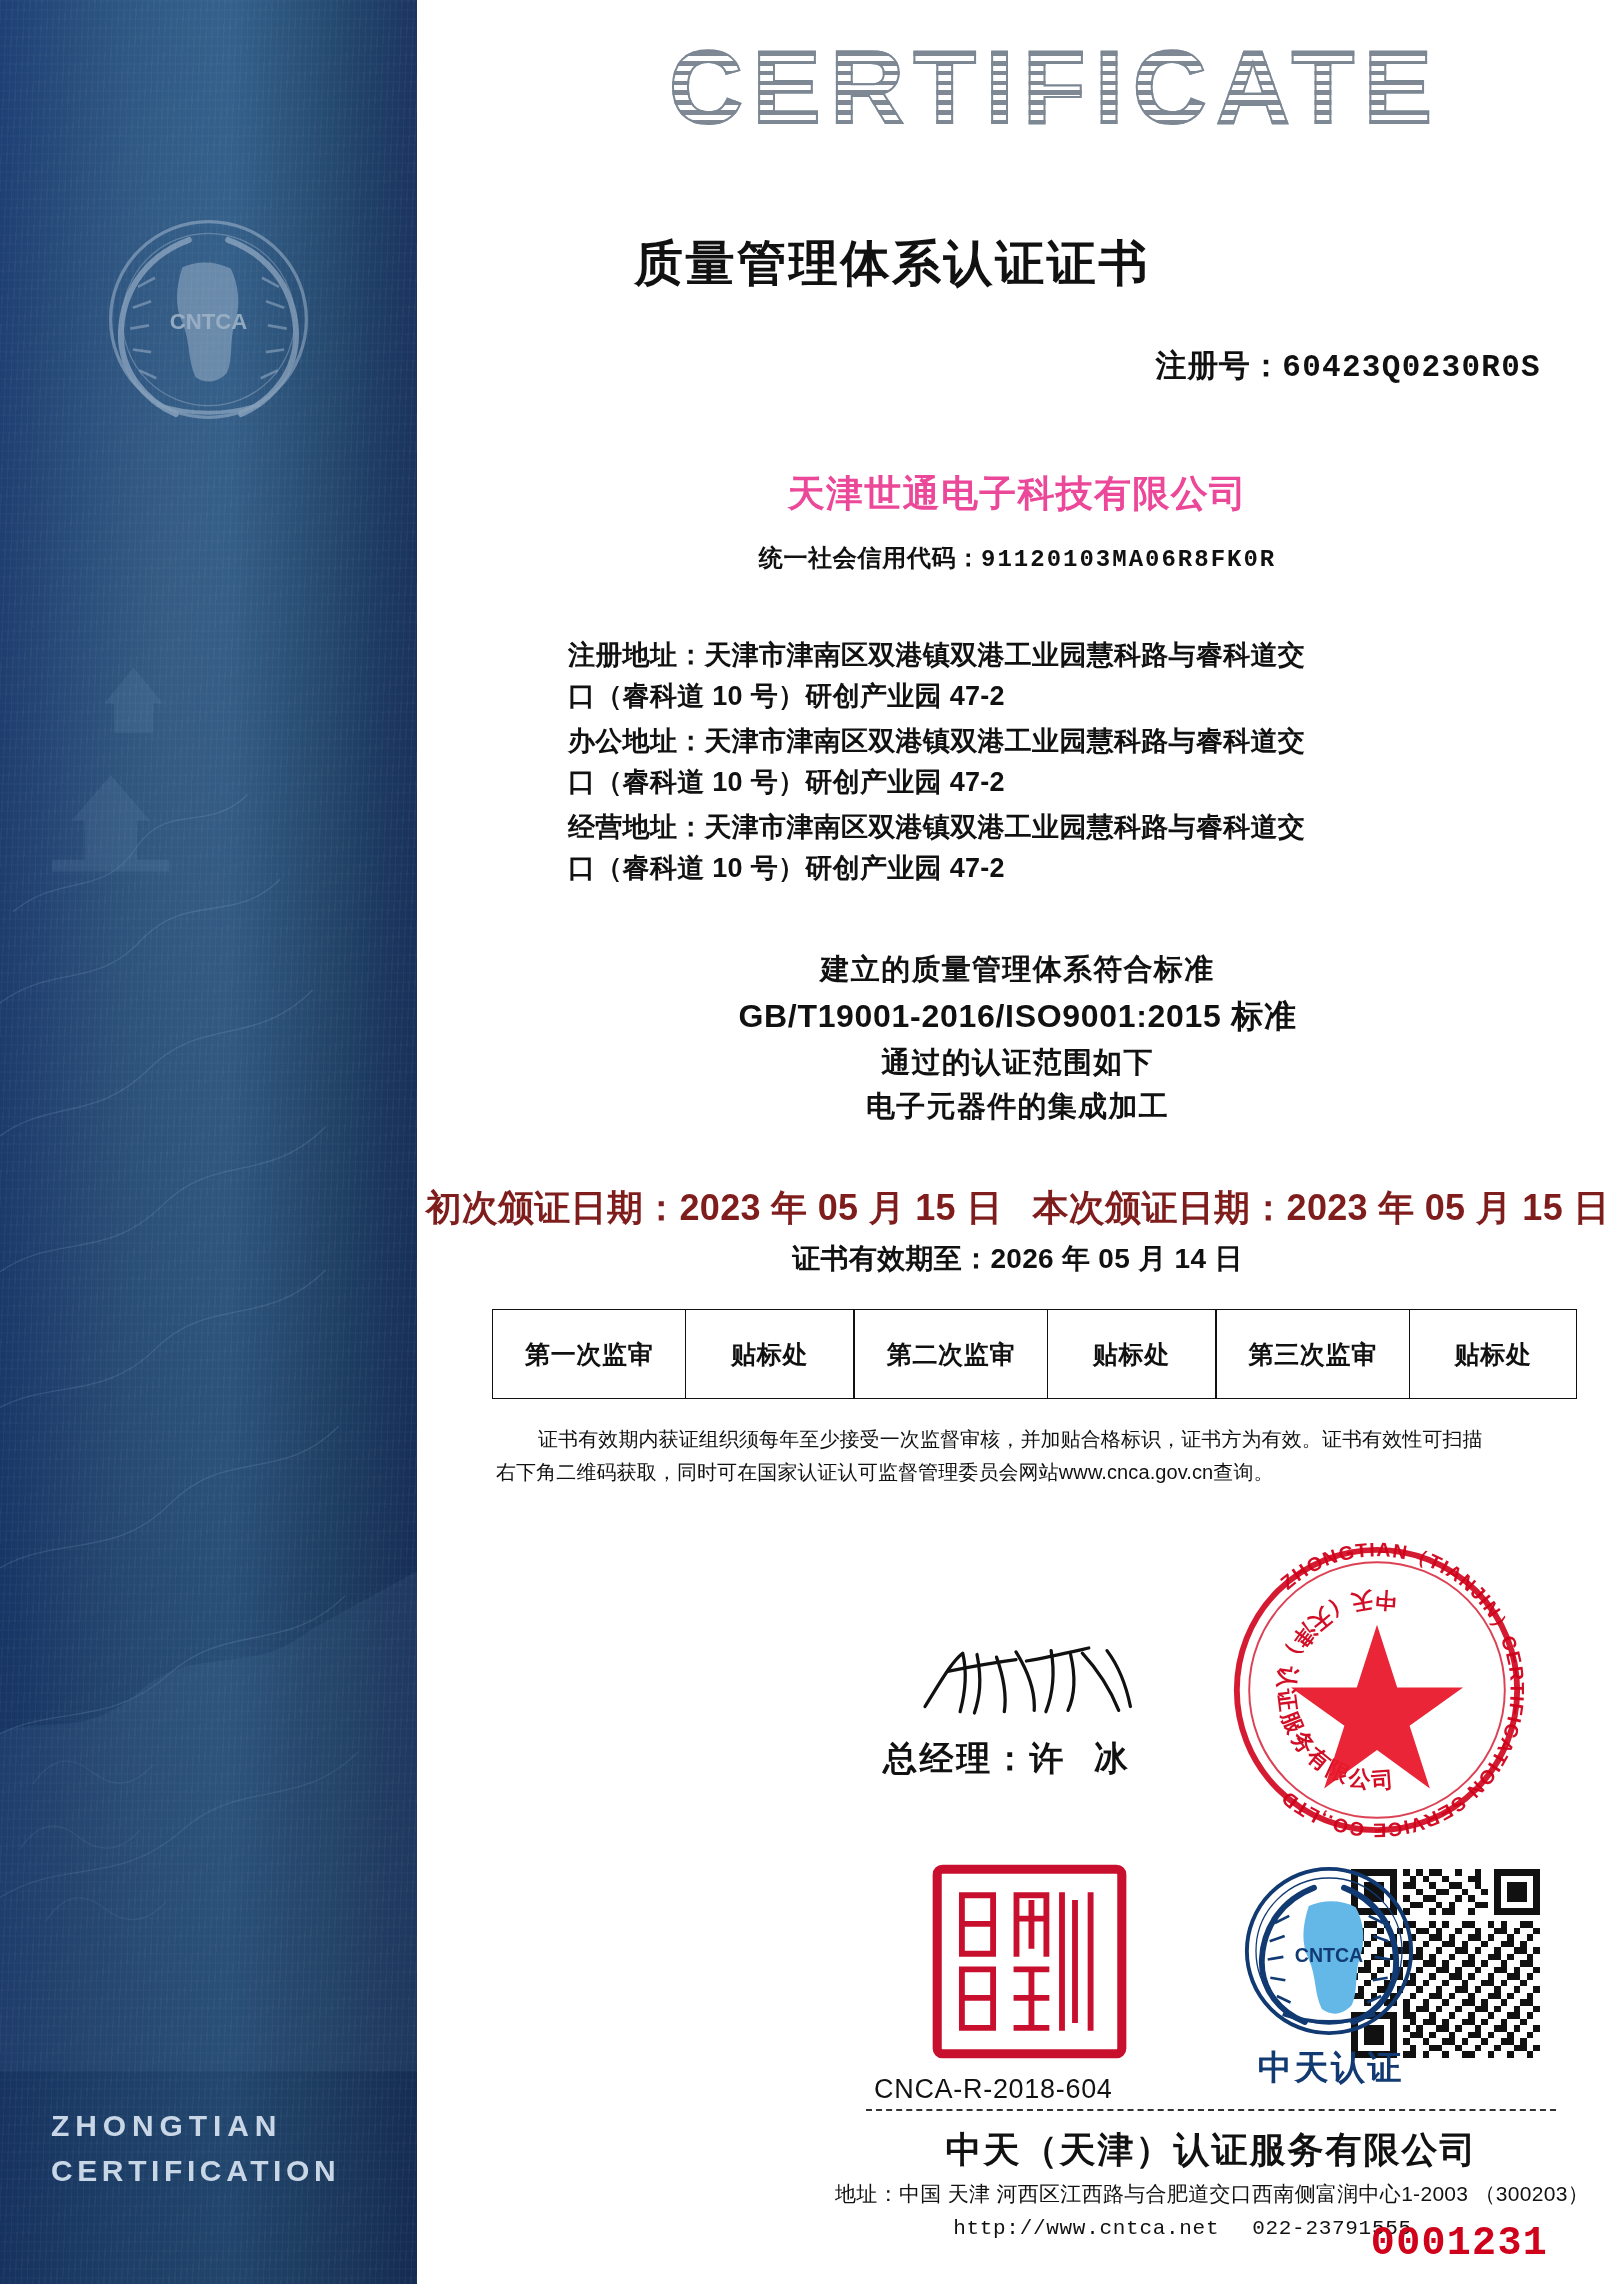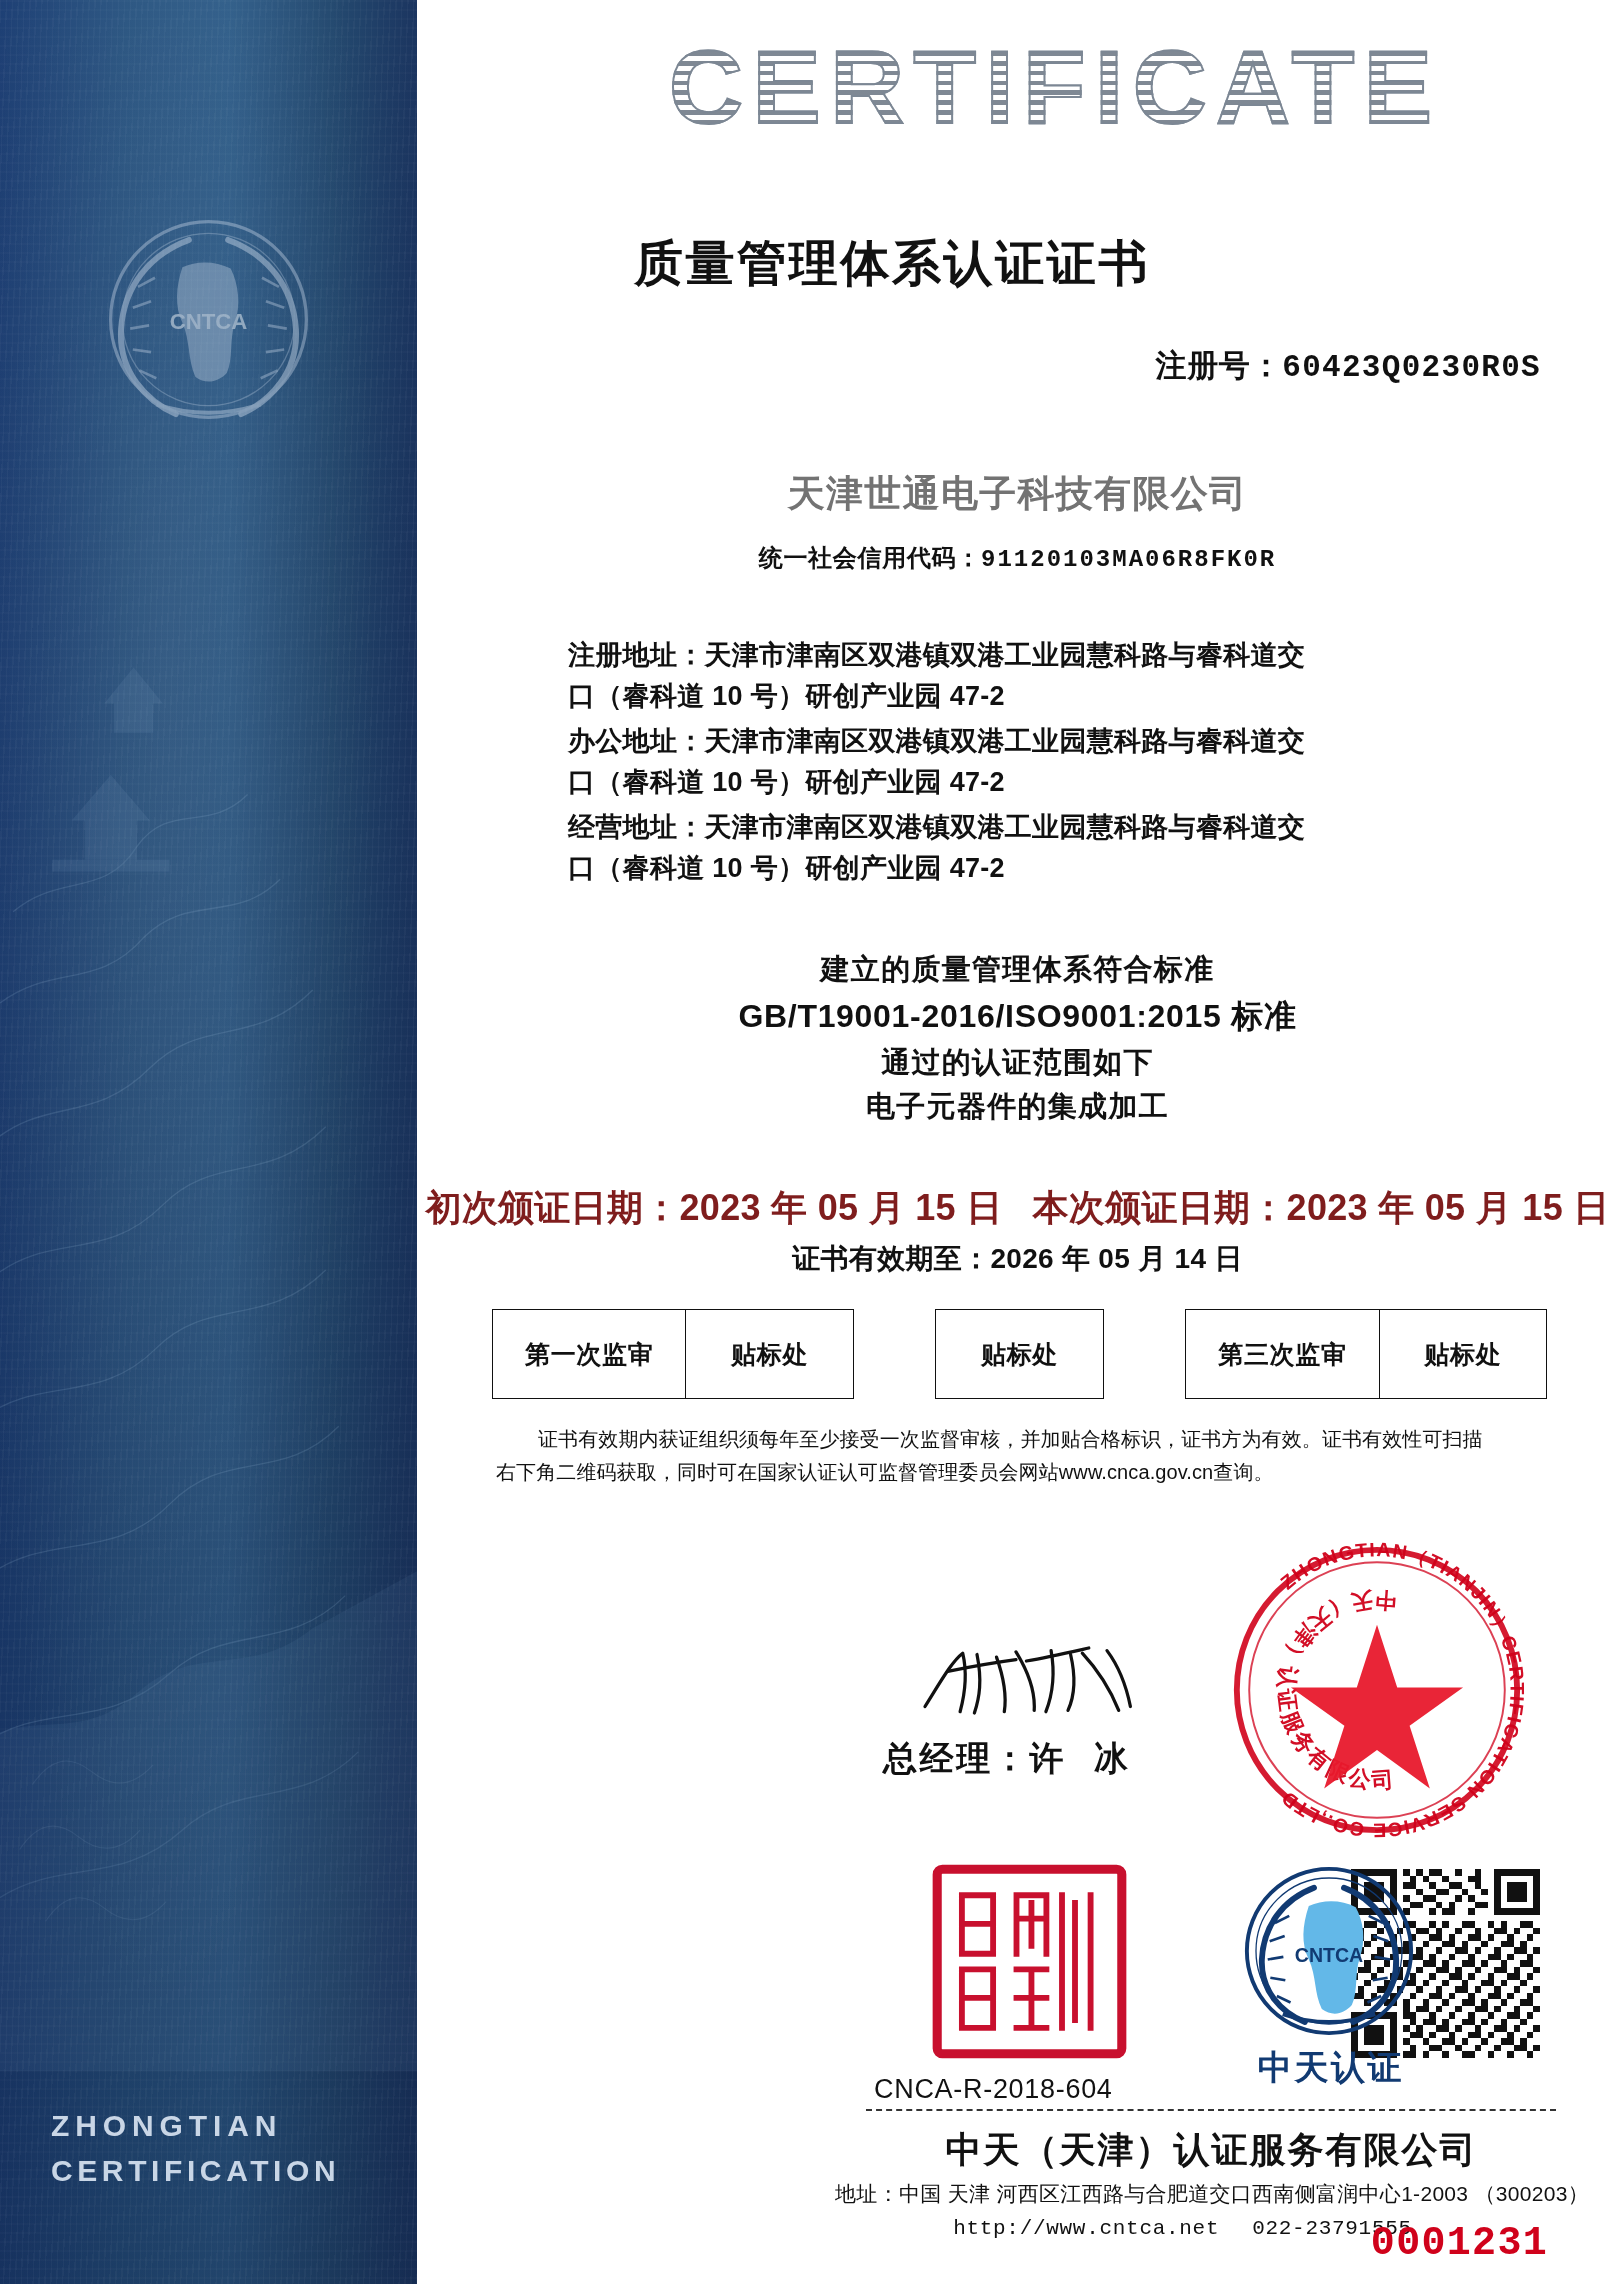--- a/index.html
+++ b/index.html
@@ -150,21 +150,21 @@
   }
 
   .company {
     position: absolute;
     left: 0;
     top: 469px;
     width: 1201px;
     text-align: center;
     font-size: 37px;
     font-weight: bold;
-    color: #737373;
+    color: #ec4899;
     letter-spacing: 1.3px;
   }
 
   .credit-code {
     position: absolute;
     left: 0;
     top: 542px;
     width: 1201px;
     text-align: center;
     font-size: 24px;
@@ -548,20 +548,21 @@
         <span>证书有效期至：</span><span>2026 年 05 月 14 日</span>
       </div>
     </div>
 
     <div class="audit-row">
       <div class="audit-box">
         <div class="audit-cell first">第一次监审</div>
         <div class="audit-cell second">贴标处</div>
       </div>
       <div class="audit-box">
+        <div class="audit-cell first">第二次监审</div>
         <div class="audit-cell second">贴标处</div>
       </div>
       <div class="audit-box">
         <div class="audit-cell first">第三次监审</div>
         <div class="audit-cell second">贴标处</div>
       </div>
     </div>
 
     <div class="note">
       <span class="indent"></span><span>证书有效期内获证组织须每年至少接受一次监督审核，并加贴合格标识，证书方为有效。证书有效性可扫描</span><br>

